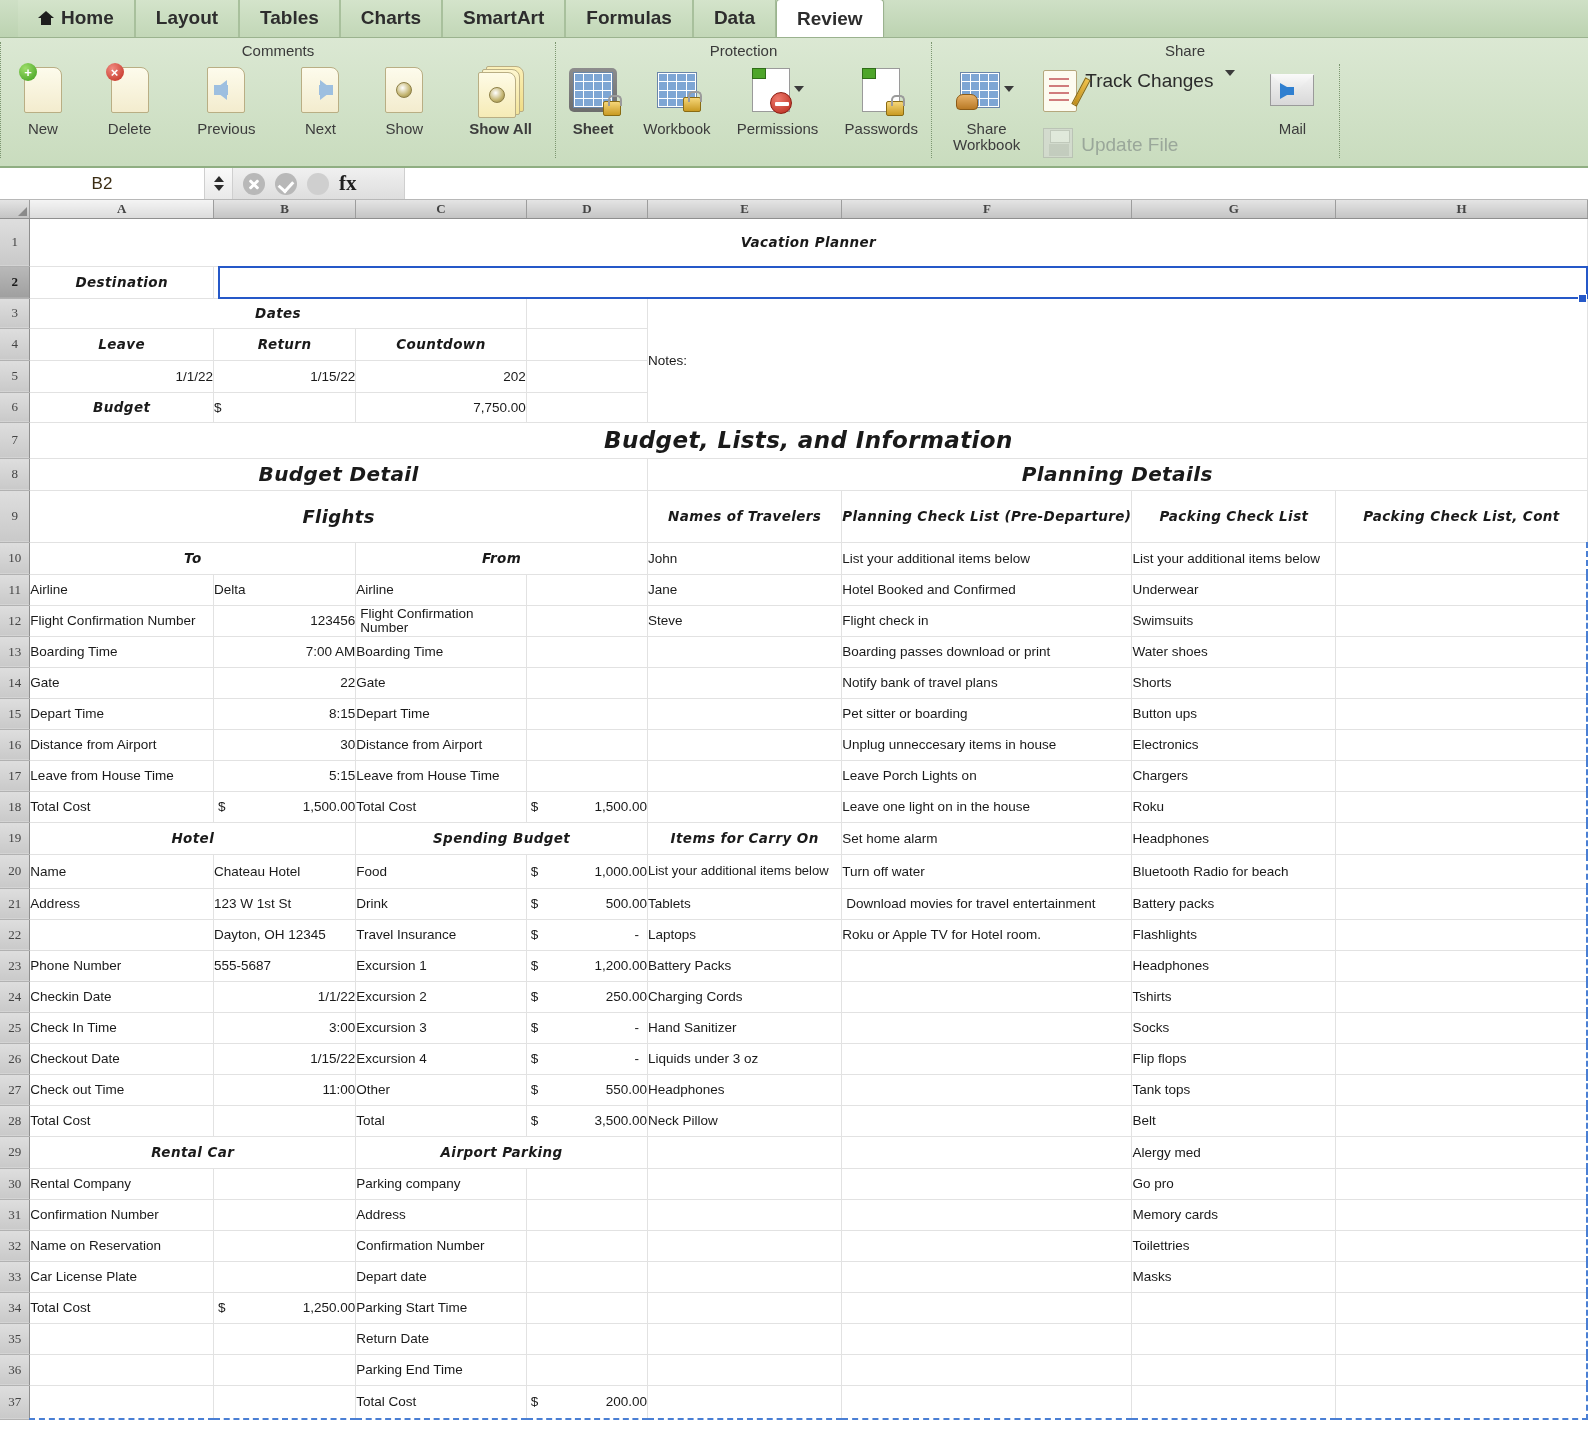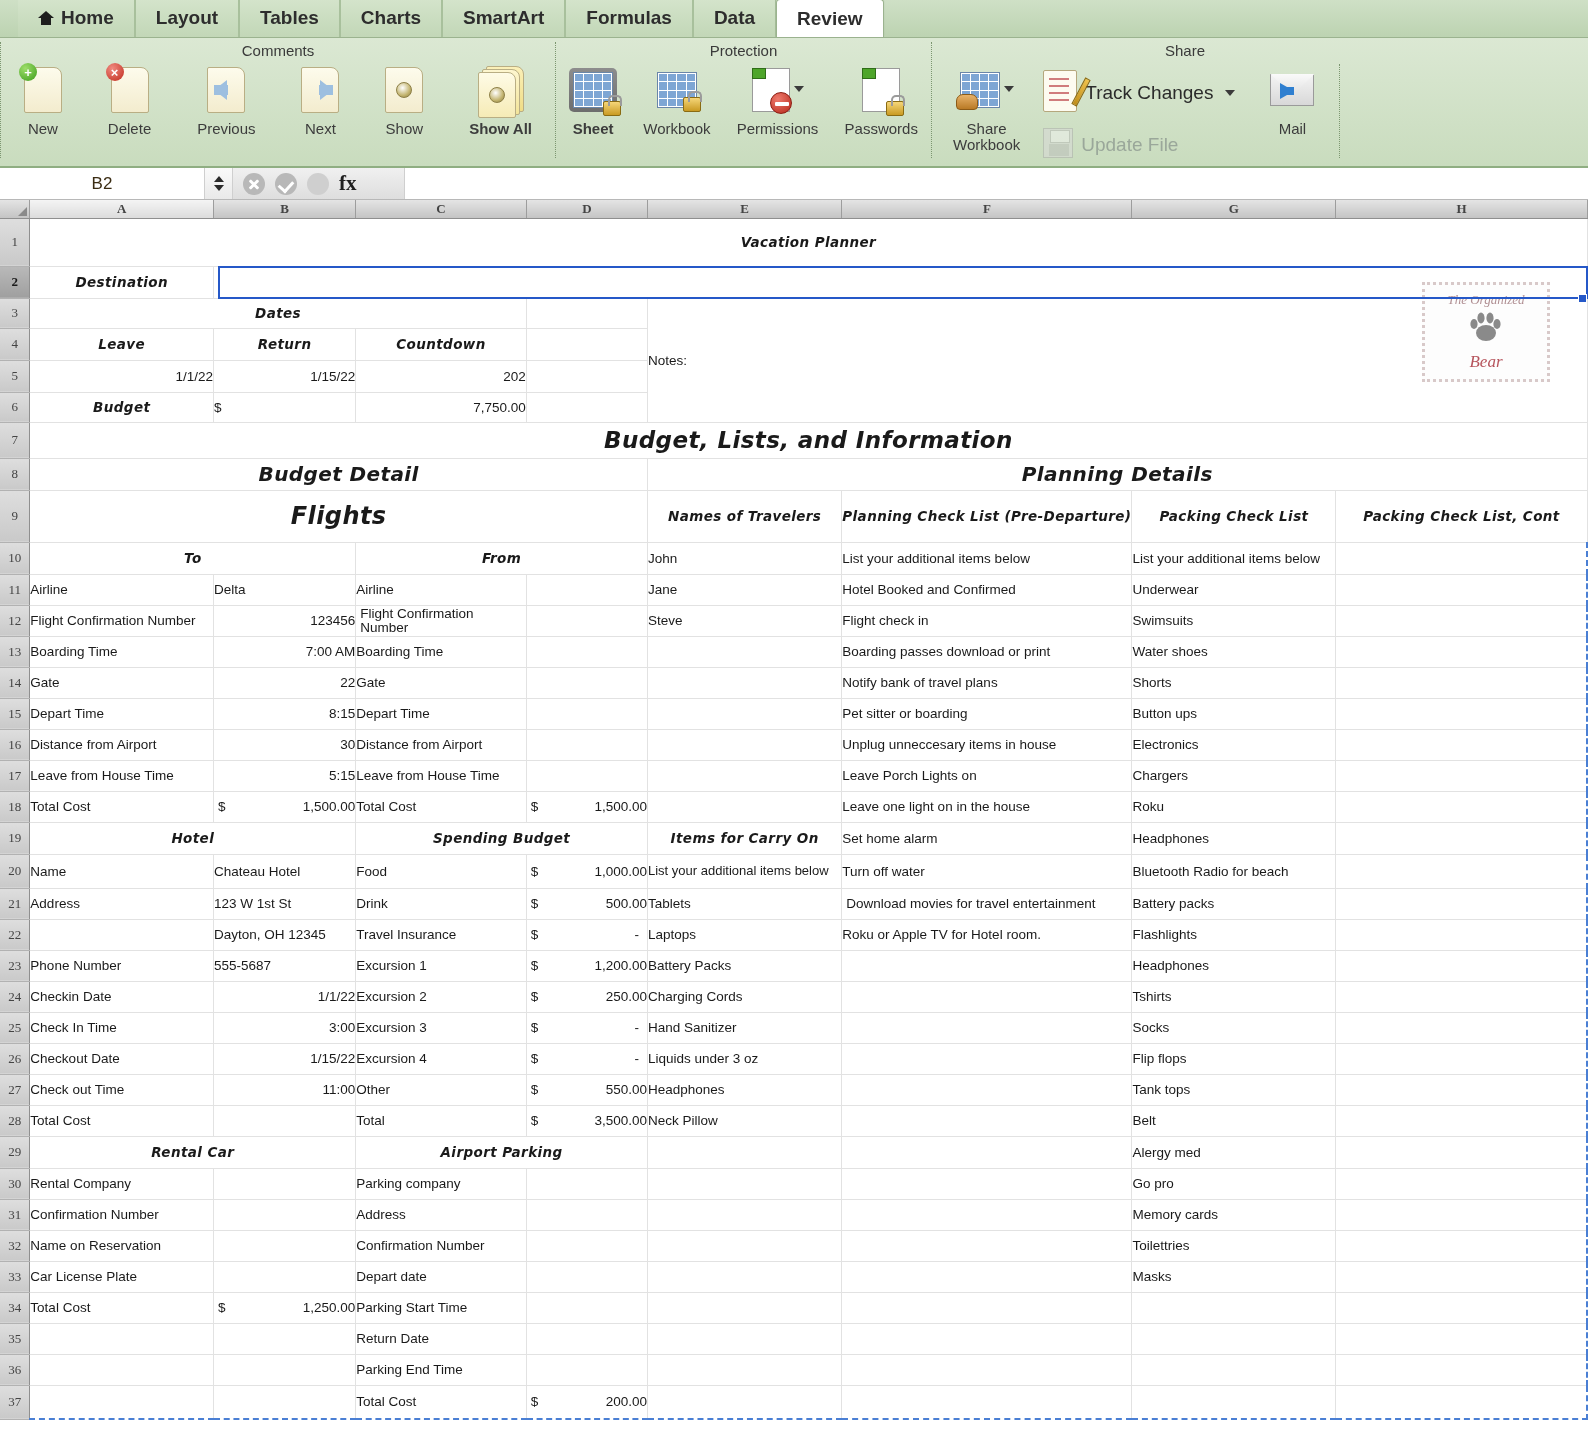--- a/index.html
+++ b/index.html
@@ -536,21 +536,21 @@
               <span class="hand"></span>
             </div>
             <span class="ddarrow" style="margin-top:14px"></span>
           </div>
         </div>
         <div class="lbl">Share</div>
         <div class="lbl" style="margin-top:0">Workbook</div>
       </div>
 
       <div style="display:flex;flex-direction:column;justify-content:center;gap:12px;margin-left:14px;padding-top:6px">
-        <div style="display:flex;align-items:center;gap:8px">
+        <div style="display:flex;align-items:flex-start;gap:8px">
           <span>
             <span class="penpad" style="display:inline-block"><i style="top:7px"></i><i style="top:14px"></i><i style="top:21px"></i><i style="top:28px"></i><span class="pen"></span></span>
           </span>
           <span style="font-size:19px;color:#2b2b2b">Track Changes</span>
           <span class="ddarrow"></span>
         </div>
         <div style="display:flex;align-items:center;gap:8px">
           <span><span class="floppy" style="display:inline-block"></span></span>
           <span style="font-size:19px;color:#9aa79a">Update File</span>
         </div>
@@ -660,21 +660,21 @@
     </tr>
 
     <tr style="height:32px">
       <td class="rowhdr">8</td>
       <td class="c fill tc hand-font" style="font-size:20px" colspan="4">Budget Detail</td>
       <td class="c fill tc hand-font" style="font-size:20px" colspan="4">Planning Details</td>
     </tr>
 
     <tr style="height:52px">
       <td class="rowhdr">9</td>
-      <td class="c fill tc hand-font hdr9" style="font-size:24px" colspan="4">Flights</td>
+      <td class="c fill tc hand-font hdr9" style="font-size:18px" colspan="4">Flights</td>
       <td class="c fill tc hand-font hdr9 wrap">Names of Travelers</td>
       <td class="c fill tc hand-font hdr9 wrap">Planning Check List (Pre-Departure)</td>
       <td class="c fill tc hand-font hdr9 wrap">Packing Check List</td>
       <td class="c fill tc hand-font hdr9 wrap">Packing Check List, Cont</td>
     </tr>
 
     <tr style="height:32px">
       <td class="rowhdr">10</td>
       <td class="c fill tc hand-font mid bt bl br" colspan="2">To</td>
       <td class="c fill tc hand-font mid bt br" colspan="2">From</td>
@@ -1042,29 +1042,16 @@
         <span style="display:block;text-align:right">200.00</span>
       </td>
       <td class="c dash-b"></td>
       <td class="c dash-b"></td>
       <td class="c dash-b"></td>
       <td class="c dash-b dash-r"></td>
     </tr>
   </tbody>
     </table>
 
-  <div id="logo" style="left:1422px; top:82px">
-    <div class="l1">The Organized</div>
-    <div class="paw">
-      <svg width="36" height="32" viewBox="0 0 36 32" aria-hidden="true">
-        <ellipse cx="18" cy="22" rx="10" ry="8" fill="#8a8a8a"></ellipse>
-        <ellipse cx="6" cy="13" rx="3.6" ry="5" fill="#8a8a8a"></ellipse>
-        <ellipse cx="13" cy="7" rx="3.6" ry="5.4" fill="#8a8a8a"></ellipse>
-        <ellipse cx="22" cy="7" rx="3.6" ry="5.4" fill="#8a8a8a"></ellipse>
-        <ellipse cx="29" cy="13" rx="3.6" ry="5" fill="#8a8a8a"></ellipse>
-      </svg>
-    </div>
-    <div class="l2">Bear</div>
-  </div>
 
   <div id="selbox" style="left:218px; top:66px; width:1370px; height:33px"></div>
   <div id="selhandle" style="left:1578px; top:94px"></div>
 </div>
 
 </body></html>

